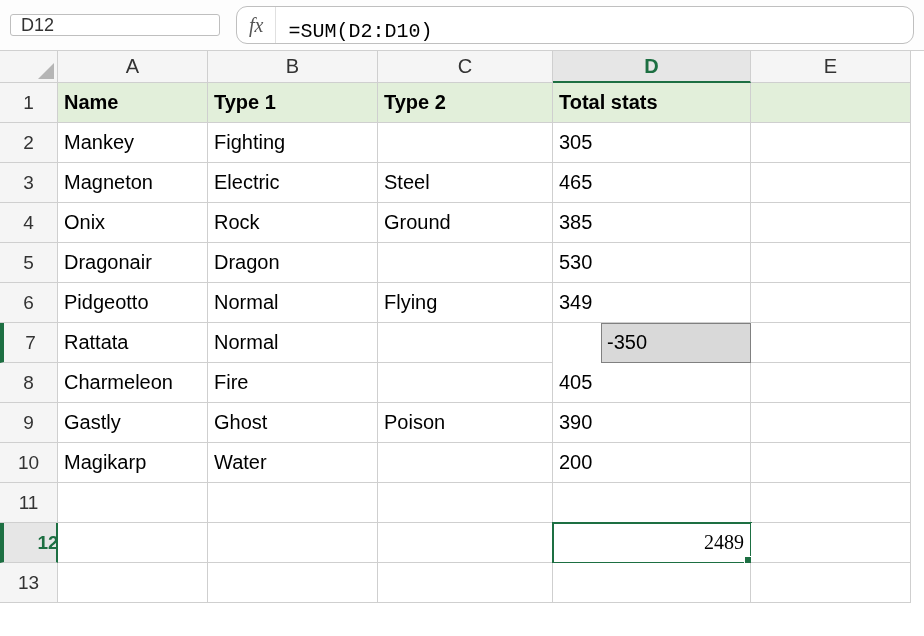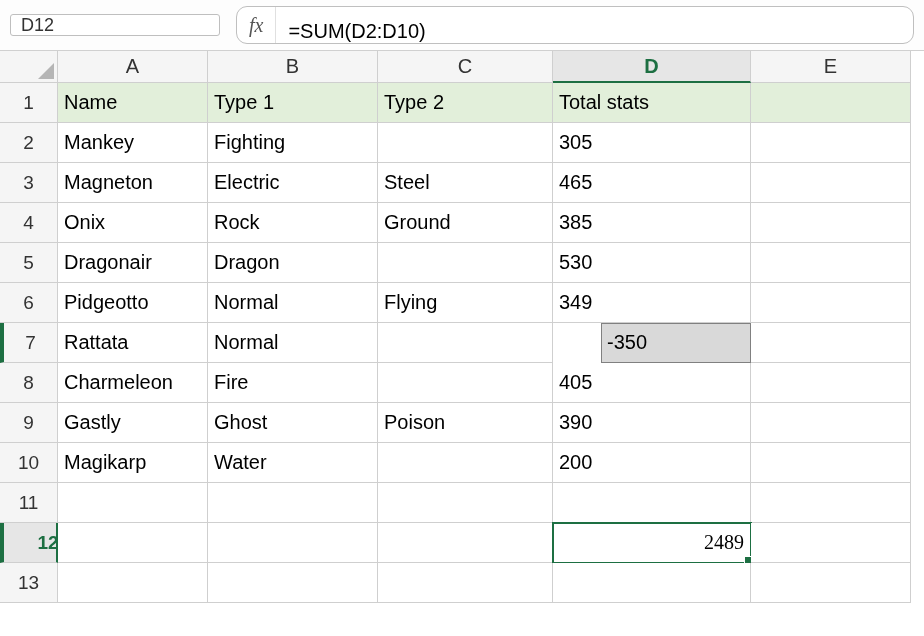--- a/index.html
+++ b/index.html
@@ -65,21 +65,21 @@
     color: #555;
     padding: 0 12px;
     border-right: 1px solid #e0e0e0;
     line-height: 36px;
     cursor: pointer;
   }
   .fx-input {
     flex: 1;
     border: none;
     outline: none;
-    font-family: Liberation Sans, sans-serif;
+    font-family: Liberation Mono, monospace;
     font-size: 20px;
     padding: 0 12px;
     color: #000;
     background: transparent;
   }
 
   
   .sheet {
     display: grid;
     grid-template-columns: 58px 150px 170px 175px 198px 160px;
@@ -140,21 +140,21 @@
   }
   .cell {
     background: #fff;
     height: 40px;
     padding: 0 6px;
     font-size: 20px;
     cursor: cell;
     position: relative;
   }
   .cell.right { justify-content: flex-end; }
-  .cell.bold { font-weight: normal; }
+  .cell.bold { font-weight: bold; }
   .hdrcell {
     background: #e2efda;
   }
   .sel-highlight {
     background: #d9d9d9;
     outline: 1px solid #808080;
     outline-offset: -1px;
     margin-left: 48px;
   }
   .active-outline {

